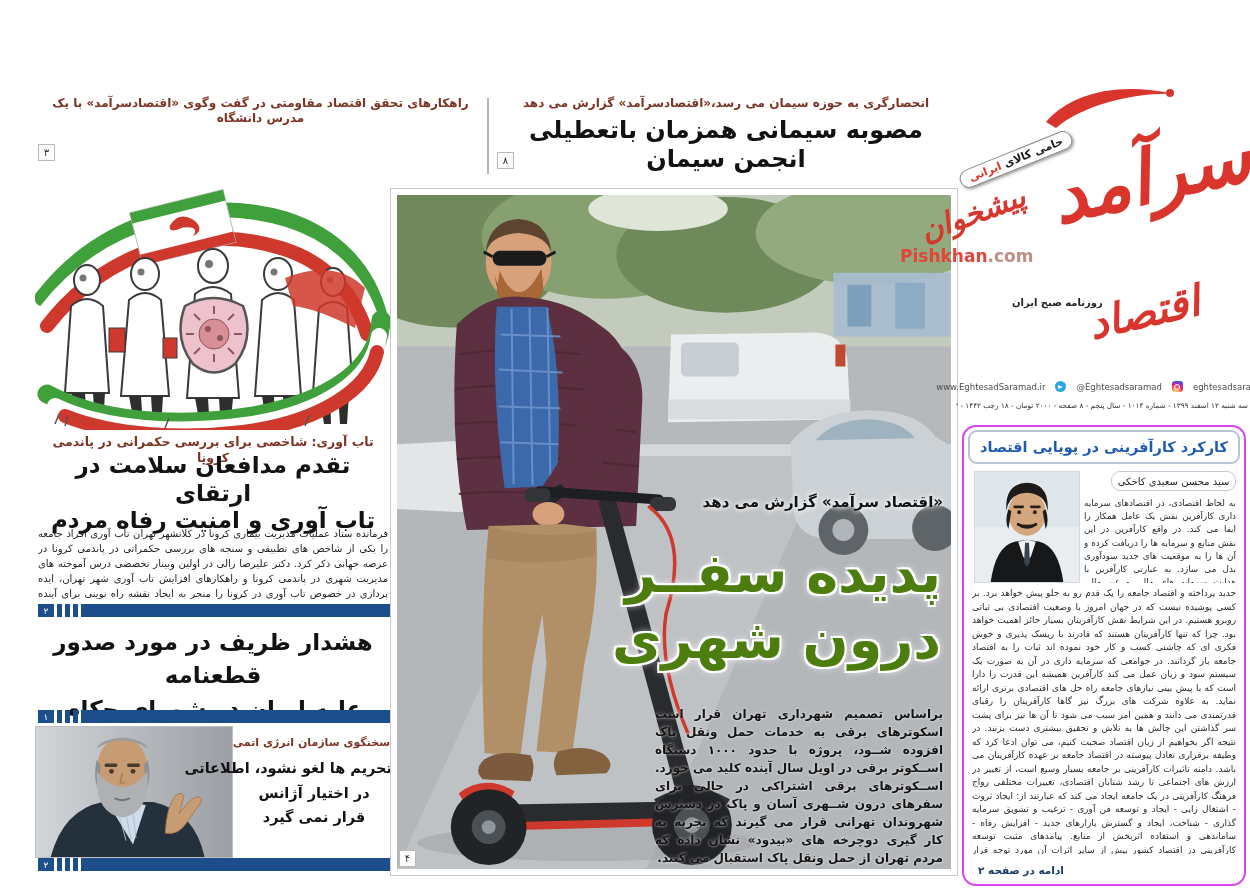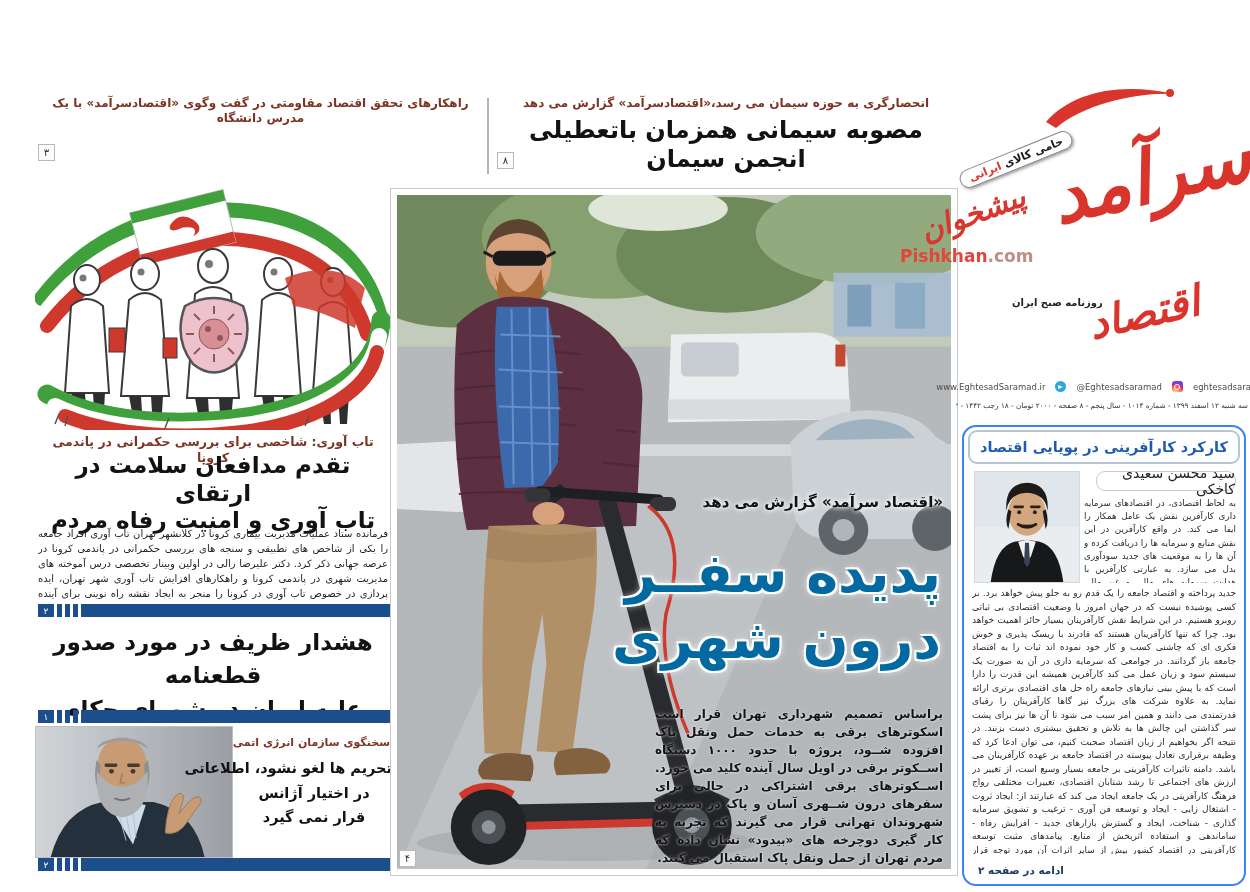--- a/index.html
+++ b/index.html
@@ -52,44 +52,44 @@
   .date-line { position:absolute; left:956px; top:401px; width:292px; font-size:7.3px; color:#333; text-align:center;
                white-space:nowrap; overflow:hidden; z-index:6; }
 
   
   .photo-frame { position:absolute; left:390px; top:188px; width:568px; height:688px; background:#fff;
                  border:1px solid #c9c9c9; padding:6px; z-index:1; }
   .photo-frame svg.scene { width:100%; height:100%; display:block; }
   .photo-overlay { position:absolute; z-index:2; }
   .mp-kicker { right:14px; top:302px; font-size:15px; font-weight:bold; color:#111; text-align:right; line-height:1.55;
                text-shadow:0 0 4px #fff, 0 0 6px #fff; }
-  .mp-red { right:16px; font-size:54px; font-weight:bold; color:#0369a1; text-align:left; line-height:1; white-space:nowrap;
+  .mp-red { right:16px; font-size:54px; font-weight:bold; color:#4d7c0f; text-align:left; line-height:1; white-space:nowrap;
             text-shadow:2px 2px 0 #fff, -2px 2px 0 #fff, 2px -2px 0 #fff, -2px -2px 0 #fff, 0 0 9px #fff; }
   .mp-lead { right:14px; top:516px; width:288px; font-size:12px; font-weight:bold; color:#141414; text-align:justify;
              line-height:1.5; text-shadow:0 0 3px rgba(255,255,255,.85); }
   .mp-pagenum { left:8px; bottom:8px; }
 
   
   .cartoon { position:absolute; left:35px; top:188px; width:355px; height:242px; }
   .res-kicker   { position:absolute; left:38px; top:434px; width:350px; font-size:12.5px; }
   .res-headline { position:absolute; left:38px; top:452px; width:350px; font-size:23px; }
   .res-body { position:absolute; left:38px; top:526px; width:350px; height:74px; font-size:10px; color:#222;
               text-align:justify; line-height:1.5; overflow:hidden; }
   .zarif-headline { position:absolute; left:38px; top:626px; width:350px; font-size:23px; line-height:1.45; }
   .atomic-photo { position:absolute; left:35px; top:726px; width:198px; height:132px; border:1px solid #bfbfbf; }
   .atomic-kicker { position:absolute; left:238px; top:736px; width:152px; font-size:11px; white-space:nowrap; }
   .atomic-headline { position:absolute; left:236px; top:756px; width:156px; font-size:14.5px; line-height:1.7; white-space:nowrap; }
 
   
-  .opinion-box { position:absolute; left:962px; top:425px; width:284px; height:461px; border:2px solid #3b82f6;
+  .opinion-box { position:absolute; left:962px; top:425px; width:284px; height:461px; border:2px solid #d946ef;
                  border-radius:14px; background:#fff; }
   .opinion-title { position:absolute; left:4px; right:4px; top:3px; height:34px; border:2px solid #b7c4d4; border-radius:9px;
                    display:flex; align-items:center; justify-content:center; color:#1f5cb0; font-weight:bold; font-size:14.5px; }
-  .opinion-author { position:absolute; top:44px; right:8px; width:140px; height:20px; border:1px solid #c3cdd8; border-radius:9px;
-                    display:flex; align-items:center; justify-content:center; font-size:14px; color:#222; }
+  .opinion-author { position:absolute; top:44px; right:8px; width:125px; height:20px; border:1px solid #c3cdd8; border-radius:9px;
+                    display:flex; align-items:center; justify-content:center; font-size:10px; color:#222; }
   .opinion-photo { position:absolute; top:44px; left:10px; width:106px; height:112px; border:1px solid #d4d9de; }
   .opinion-body-top { position:absolute; top:70px; right:8px; width:152px; height:86px; font-size:8.8px; color:#2a2a2a;
                       text-align:justify; line-height:1.5; overflow:hidden; }
   .opinion-body-rest { position:absolute; top:160px; right:8px; left:8px; bottom:30px; font-size:9px; color:#2a2a2a;
                        text-align:justify; line-height:1.5; overflow:hidden; }
   .opinion-cont { position:absolute; bottom:8px; left:14px; font-size:10.5px; font-weight:bold; color:#1a3b66; }
 </style>
 </head>
 <body>
 

